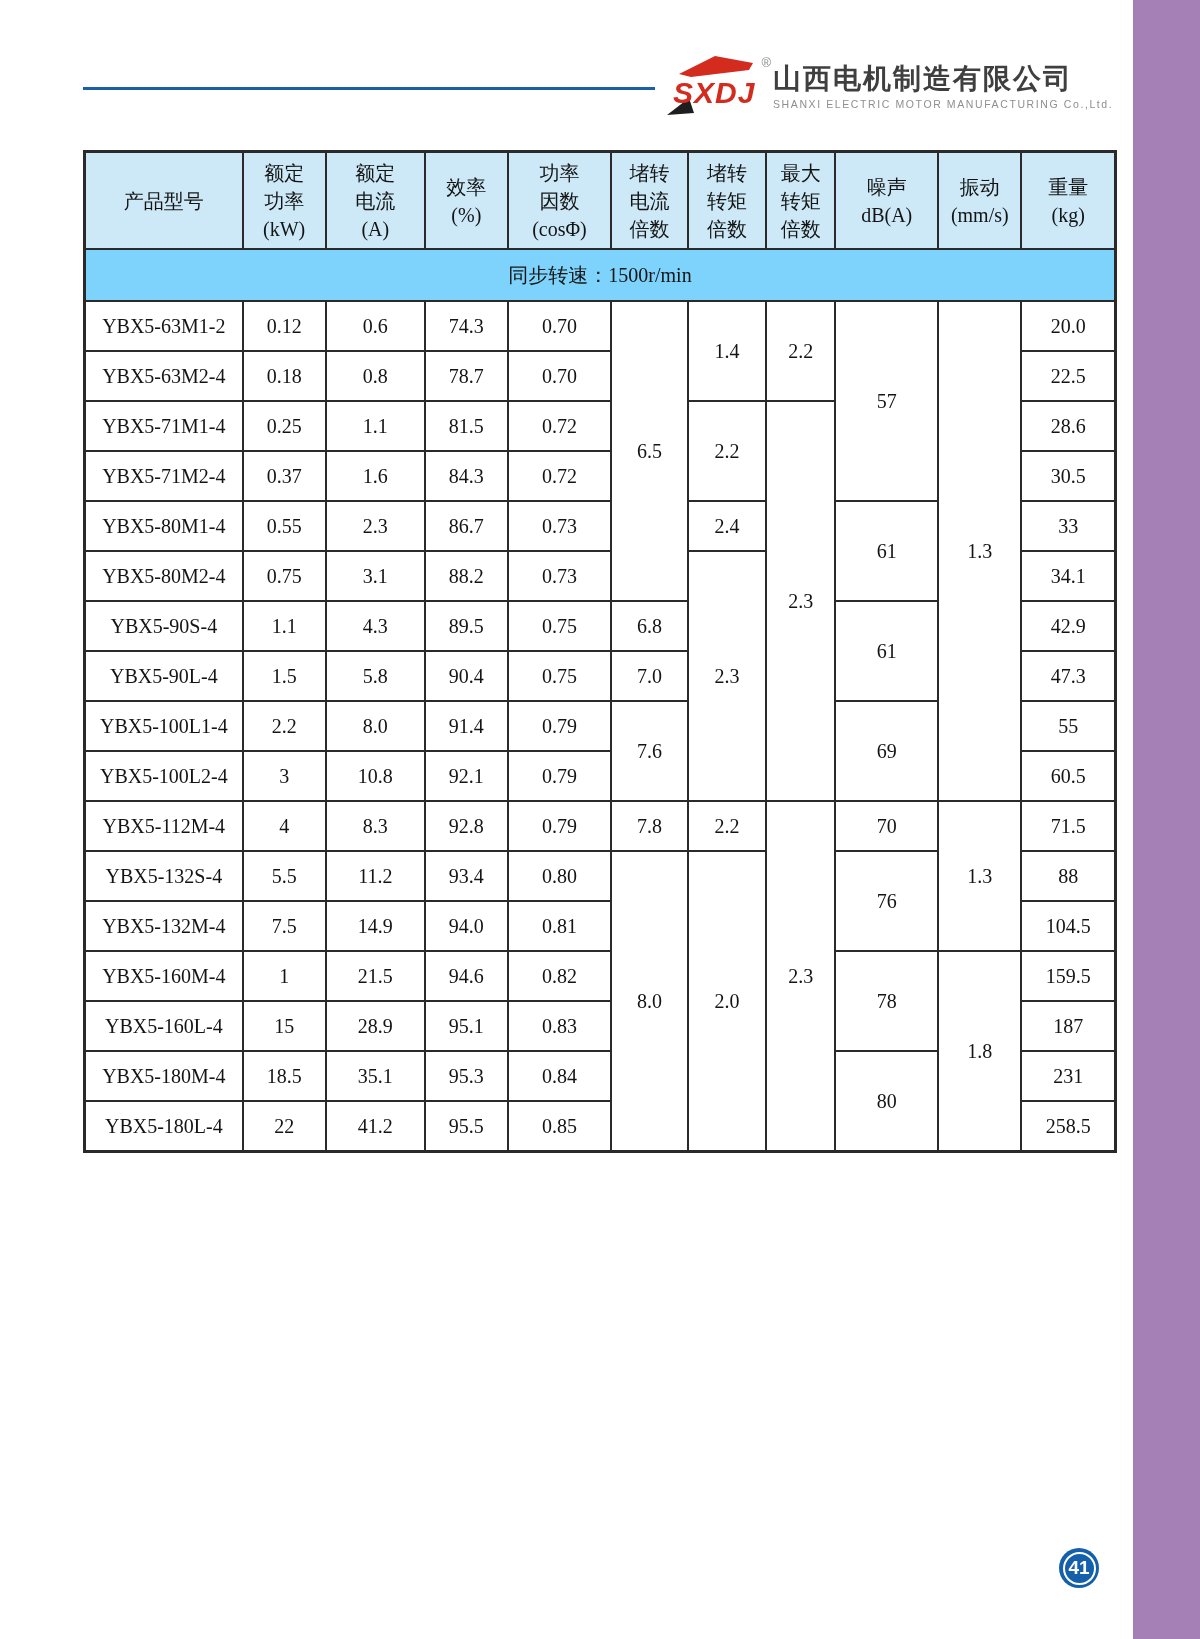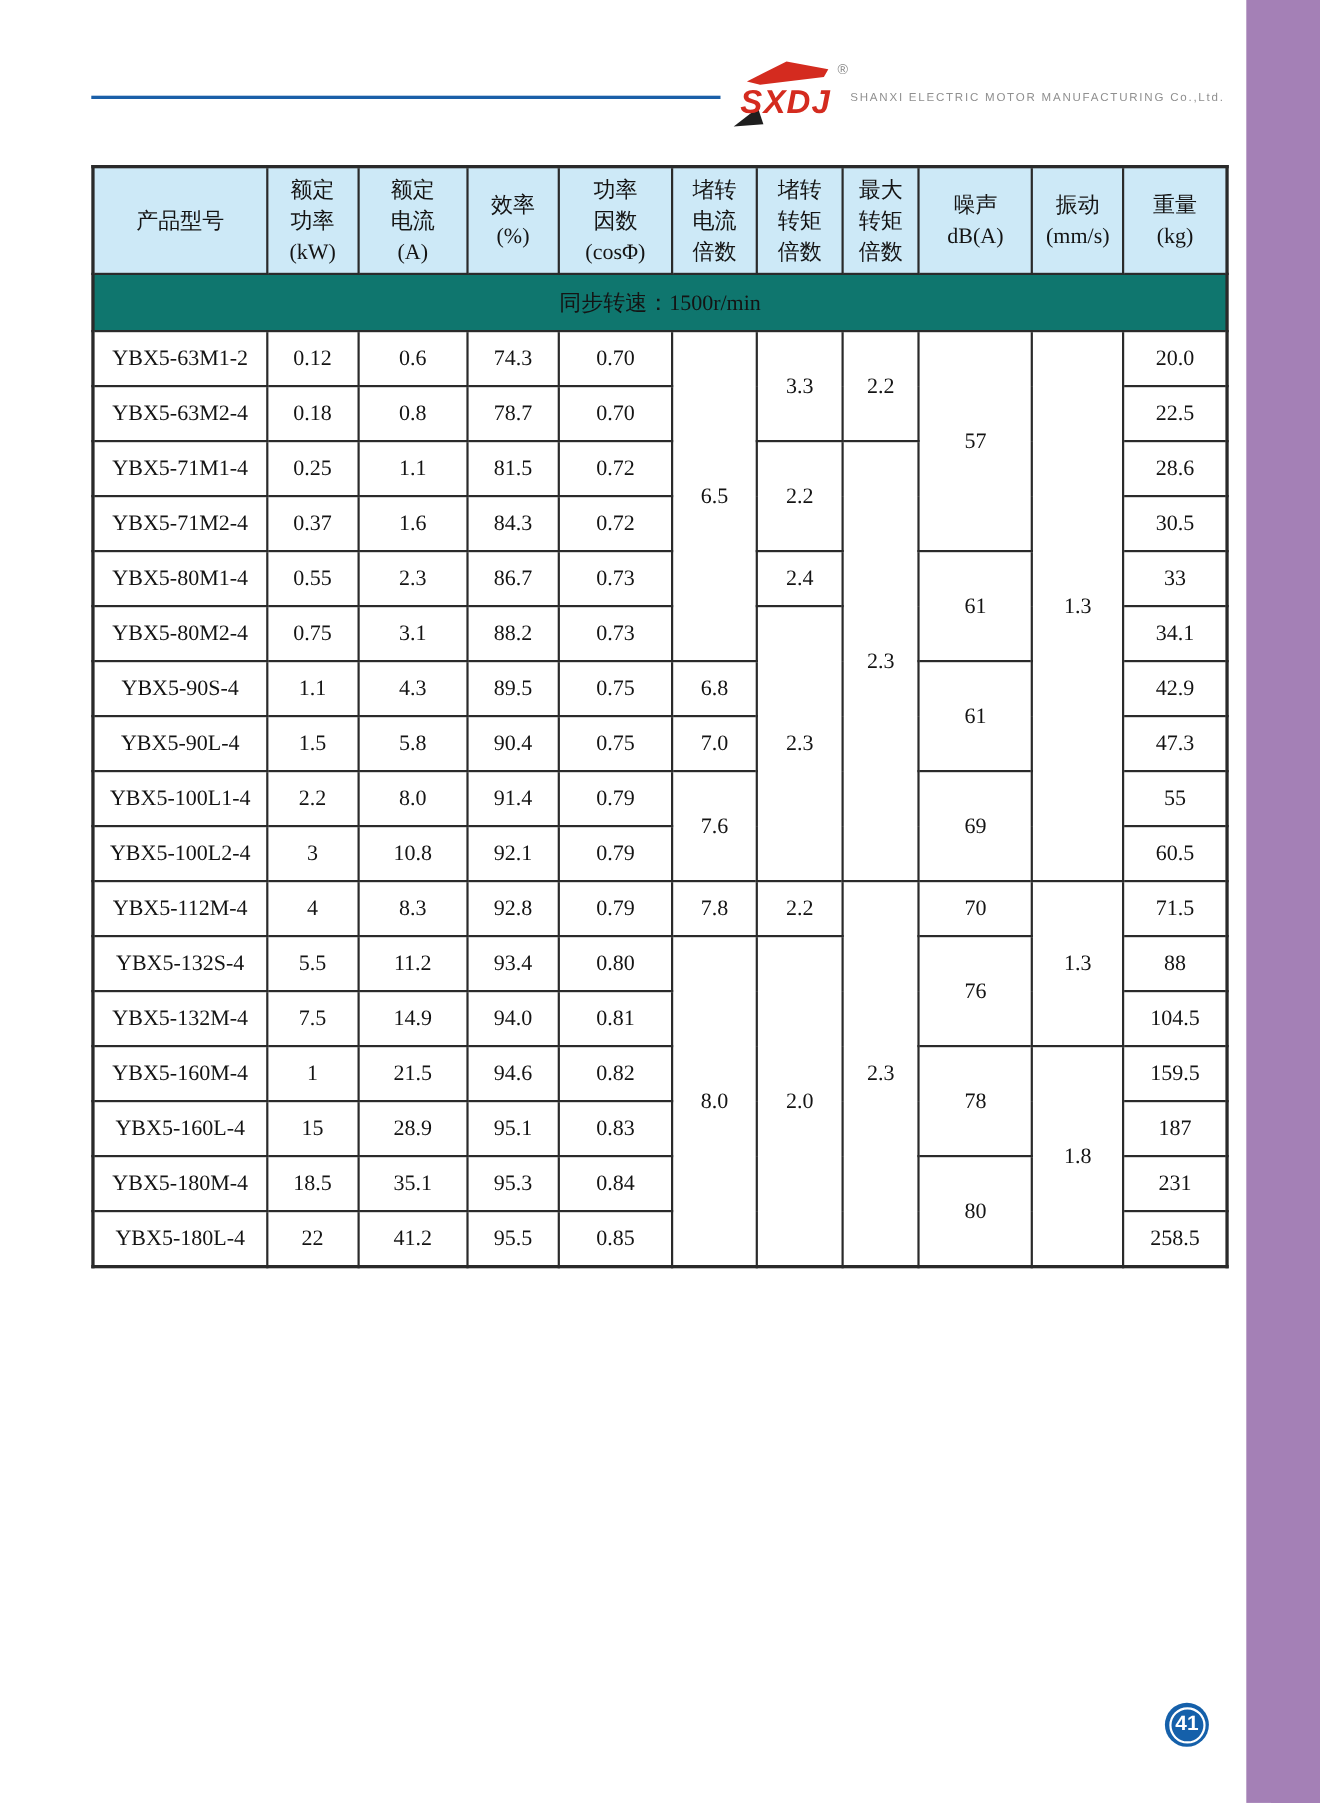--- a/index.html
+++ b/index.html
@@ -40,21 +40,21 @@
   }
   .spec-table th, .spec-table td {
     border:2px solid #2a2a2a; text-align:center; vertical-align:middle;
     font-size:20px; color:#141414; padding:0 2px;
     font-family:"Liberation Serif","DejaVu Serif",serif;
   }
   .spec-table thead th {
     background:#cde9f7; height:95px; font-weight:normal;
     white-space:pre-line; line-height:1.4;
   }
-  .spec-table tr.subtitle-row td { height:50px; background:#0f766e; }
+  .spec-table tr.subtitle-row td { height:50px; background:#7dd3fc; }
   .spec-table tbody tr.data-row td, .spec-table tbody tr td { height:48px; }
   .page-badge {
     position:absolute; left:1059px; top:1548px; width:40px; height:40px;
     border-radius:50%; background:#1560aa;
     display:flex; align-items:center; justify-content:center;
   }
   .page-badge-inner {
     width:29px; height:29px; border-radius:50%; background:#1560aa;
     border:2px solid #ffffff; display:flex; align-items:center; justify-content:center;
   }
@@ -72,20 +72,21 @@
 <div class="brand">
   <div class="logo-mark">
     <svg width="104" height="68" viewBox="0 0 104 68">
       <polygon points="16,21 52,3 90,10 86,17 28,24" fill="#d42b1f"></polygon>
       <polygon points="4,62 26,45 31,60" fill="#1e1e1e"></polygon>
       <text x="10" y="50" font-family="Liberation Sans, sans-serif" font-size="30" font-style="italic" font-weight="bold" fill="#d42b1f" letter-spacing="1">SXDJ</text>
     </svg>
     <span class="reg-mark">®</span>
   </div>
   <div class="company-names">
+    <div class="company-cn">山西电机制造有限公司</div>
     <div class="company-en">SHANXI ELECTRIC MOTOR MANUFACTURING Co.,Ltd.</div>
   </div>
 </div>
 
 <table class="spec-table">
   <colgroup>
     <col style="width:158px">
       <col style="width:83px">
       <col style="width:99px">
     <col style="width:83px">
@@ -132,21 +133,21 @@
     <tr class="subtitle-row">
       <td colspan="11">同步转速：1500r/min</td>
     </tr>
   <tr class="data-row">
         <td>YBX5-63M1-2</td>
         <td>0.12</td>
         <td>0.6</td>
         <td>74.3</td>
         <td>0.70</td>
         <td rowspan="6">6.5</td>
-        <td rowspan="2">3.3</td>
+        <td rowspan="2">1.4</td>
         <td rowspan="2">2.2</td>
         <td rowspan="4">57</td>
         <td rowspan="10">1.3</td>
         <td>20.0</td>
       </tr>
       <tr class="data-row">
         <td>YBX5-63M2-4</td>
         <td>0.18</td>
         <td>0.8</td>
         <td>78.7</td>

